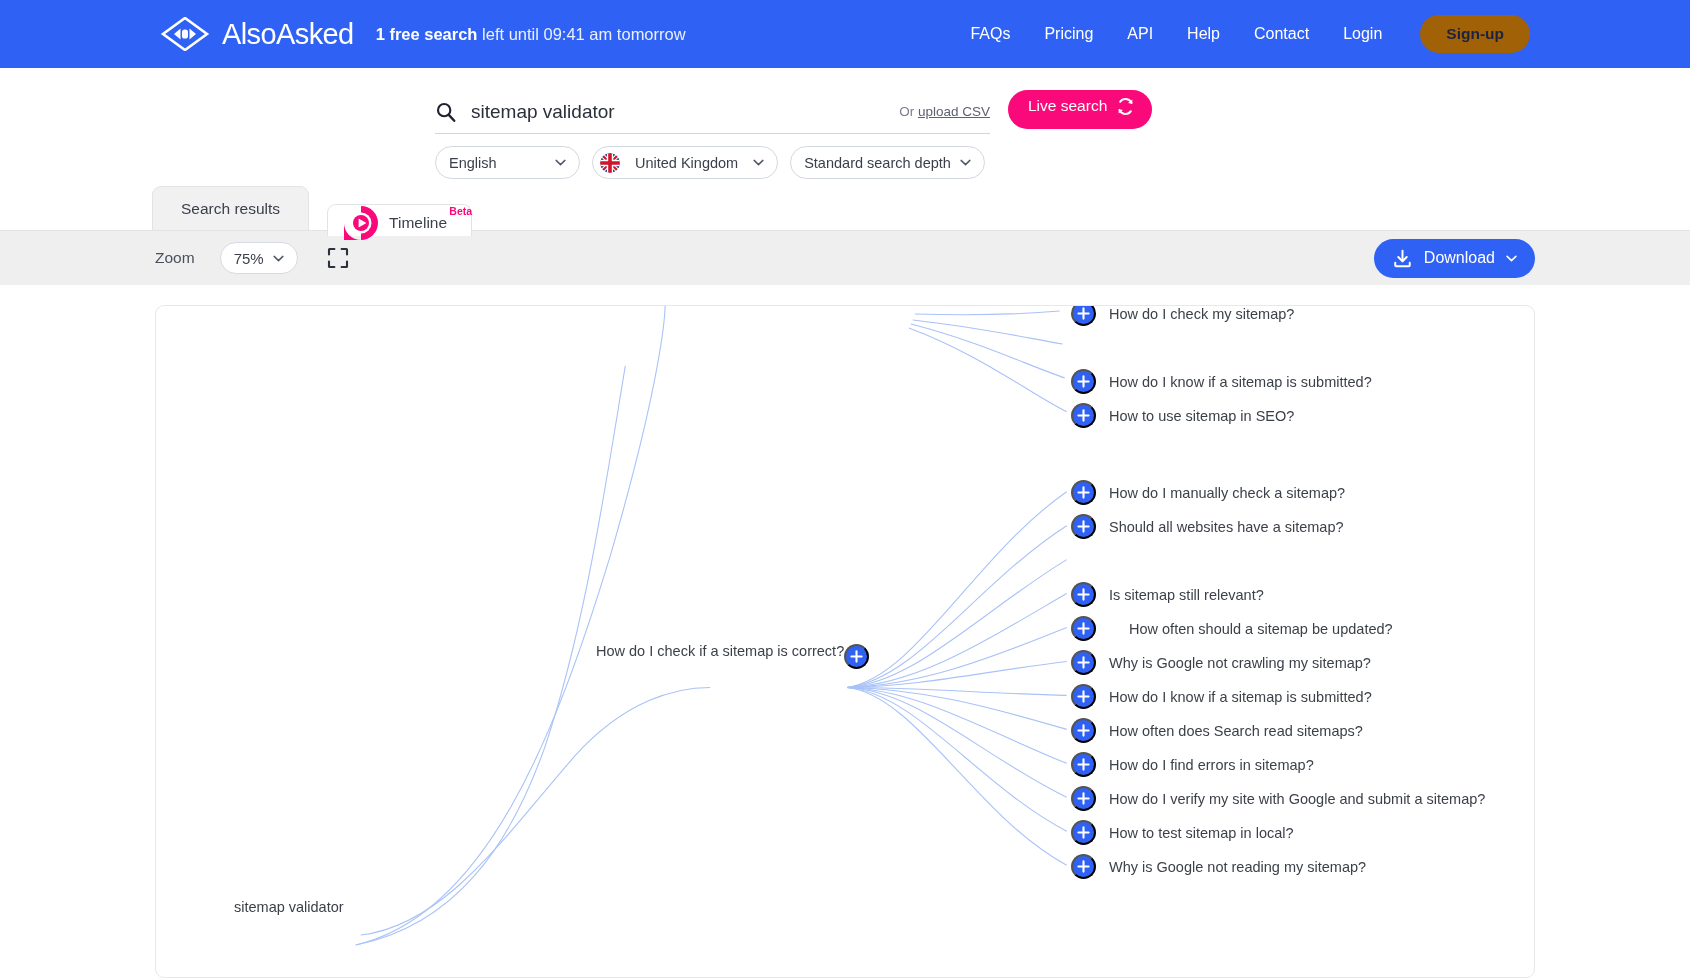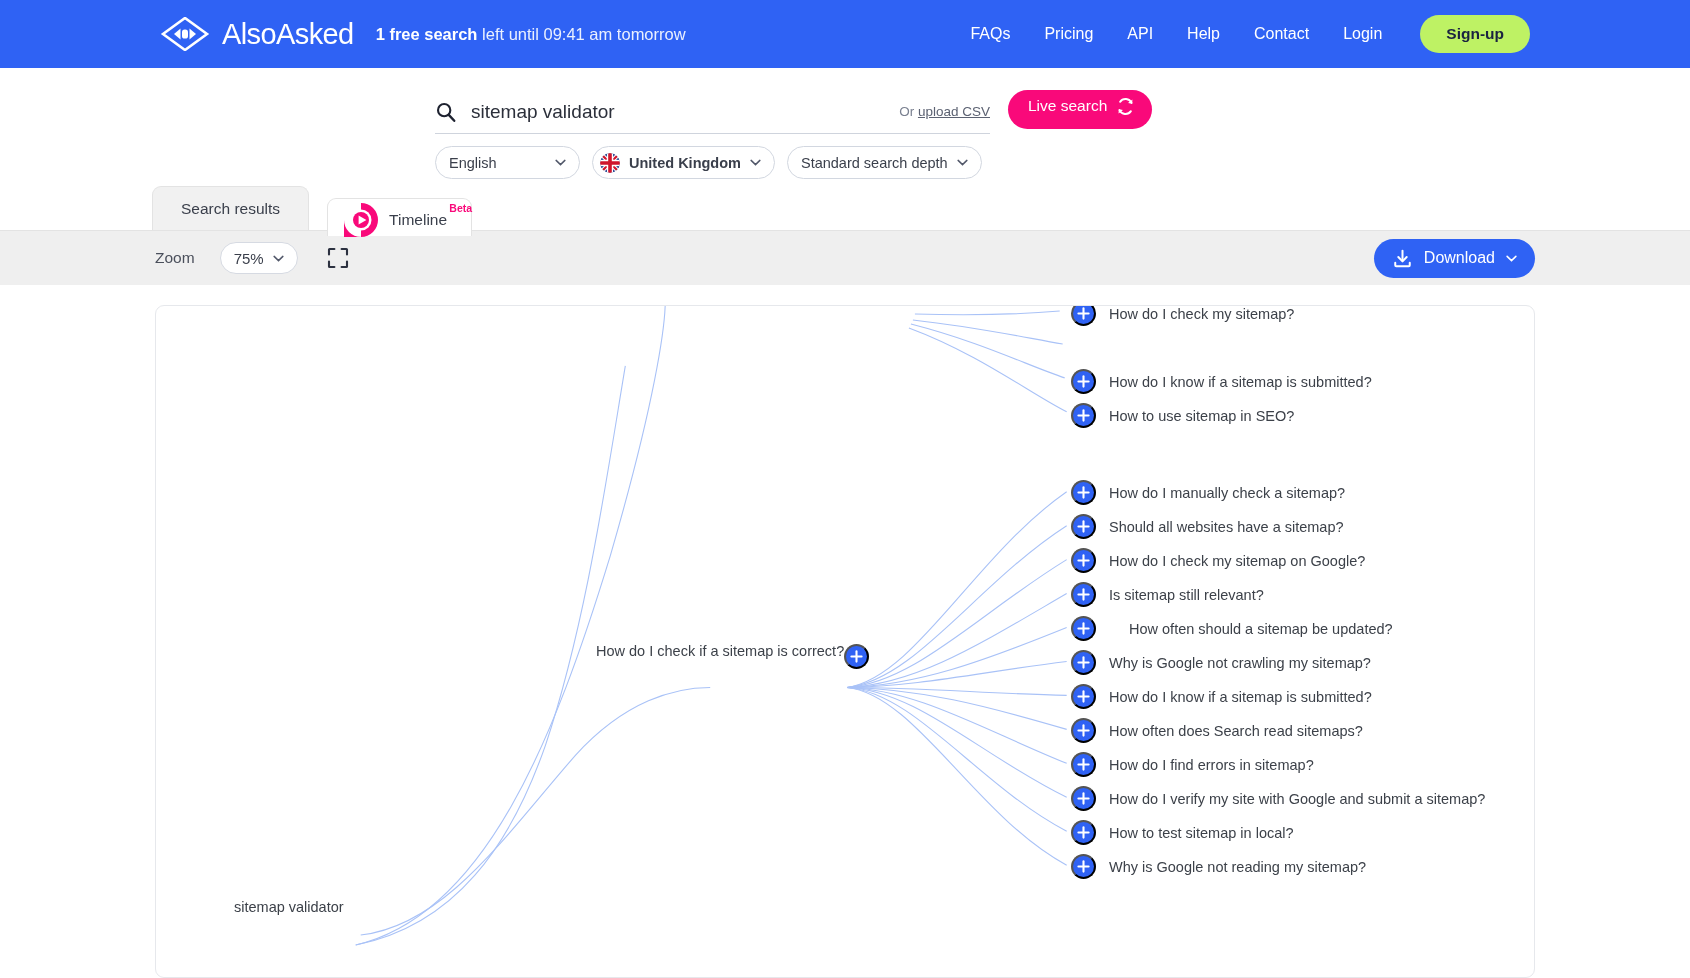--- a/index.html
+++ b/index.html
@@ -33,21 +33,21 @@
   #free-search-note .bold { color: #ffffff; font-weight: bold; }
   #nav {
     margin-left: auto;
     display: flex; align-items: center; gap: 34px;
   }
   #nav a {
     color: #ffffff; font-size: 16px; text-decoration: none;
     white-space: nowrap;
   }
   #signup-btn {
-    background: #bef264; color: #1b2340;
+    background: #a16207; color: #1b2340;
     font-size: 15.5px; font-weight: bold;
     border: none; border-radius: 22px;
     padding: 10px 26px; cursor: pointer;
     white-space: nowrap; margin-left: 4px;
   }
 
   
   #search-area { position: relative; height: 118px; background: #fff; }
   #search-row {
     position: absolute; left: 435px; top: 22px;
@@ -76,40 +76,40 @@
     position: absolute; left: 435px; top: 78px;
     display: flex; align-items: center; gap: 12px;
   }
   .pill {
     height: 33px; border: 1px solid #d2d7e0; border-radius: 17px;
     background: #fff; display: flex; align-items: center;
     font-size: 14.5px; color: #3a3f4b; cursor: pointer;
     white-space: nowrap; font-family: inherit;
   }
   #lang-pill { width: 145px; padding: 0 13px; justify-content: space-between; }
-  #country-pill { padding: 0 13px 0 7px; gap: 9px; font-weight: bold; }
+  #country-pill { padding: 0 13px 0 7px; gap: 15px; }
   #depth-pill { padding: 0 13px; gap: 9px; }
   .flag { width: 20px; height: 20px; border-radius: 50%; display: block; }
   .chev { width: 11px; height: 7px; flex: 0 0 11px; }
 
   
   #tabs-row {
     position: relative; height: 44px; background: #fff;
     padding-left: 152px; display: flex; align-items: flex-end;
     z-index: 3;
   }
   .tab {
     background: #f1f1f1; border: 1px solid #e3e3e3; border-bottom: none;
     border-radius: 9px 9px 0 0;
     font-size: 15.5px; color: #3a3f4b; font-family: inherit;
     cursor: pointer; white-space: nowrap;
   }
   #tab-search-results { height: 44px; padding: 0 28px; }
   #tab-timeline {
-    background: #ffffff; height: 38px; margin-left: 18px;
+    background: #ffffff; height: 32px; margin-left: 18px;
     padding: 4px 24px 0 16px; display: flex; align-items: center; gap: 11px;
     position: relative; top: 6px;
   }
   .tl-icon { width: 34px; height: 34px; flex: 0 0 34px; }
   #tab-timeline .tl-label { position: relative; display: inline-block; }
   .beta {
     position: absolute; top: -9px; right: -25px;
     font-size: 10.5px; color: #f9097a; font-weight: bold;
   }
 
@@ -383,29 +383,20 @@
     </div>
     <div class="node" style="left:915px; top:208px;">
       <button class="node-plus">
           <svg width="13" height="13" viewBox="0 0 13 13">
             <line x1="6.5" y1="1.4" x2="6.5" y2="11.6" stroke="#fff" stroke-width="2.1" stroke-linecap="round"></line>
             <line x1="1.4" y1="6.5" x2="11.6" y2="6.5" stroke="#fff" stroke-width="2.1" stroke-linecap="round"></line>
           </svg>
         </button>
       <span class="node-label">Should all websites have a sitemap?</span>
     </div>
-    <div class="node" style="left:915px; top:242px;">
-      <button class="node-plus">
-          <svg width="13" height="13" viewBox="0 0 13 13">
-            <line x1="6.5" y1="1.4" x2="6.5" y2="11.6" stroke="#fff" stroke-width="2.1" stroke-linecap="round"></line>
-            <line x1="1.4" y1="6.5" x2="11.6" y2="6.5" stroke="#fff" stroke-width="2.1" stroke-linecap="round"></line>
-          </svg>
-        </button>
-      <span class="node-label">How do I check my sitemap on Google?</span>
-    </div>
     <div class="node" style="left:915px; top:276px;">
       <button class="node-plus">
           <svg width="13" height="13" viewBox="0 0 13 13">
             <line x1="6.5" y1="1.4" x2="6.5" y2="11.6" stroke="#fff" stroke-width="2.1" stroke-linecap="round"></line>
             <line x1="1.4" y1="6.5" x2="11.6" y2="6.5" stroke="#fff" stroke-width="2.1" stroke-linecap="round"></line>
           </svg>
         </button>
       <span class="node-label">Is sitemap still relevant?</span>
     </div>
     <div class="node" style="left:915px; top:310px;gap:20px;">

